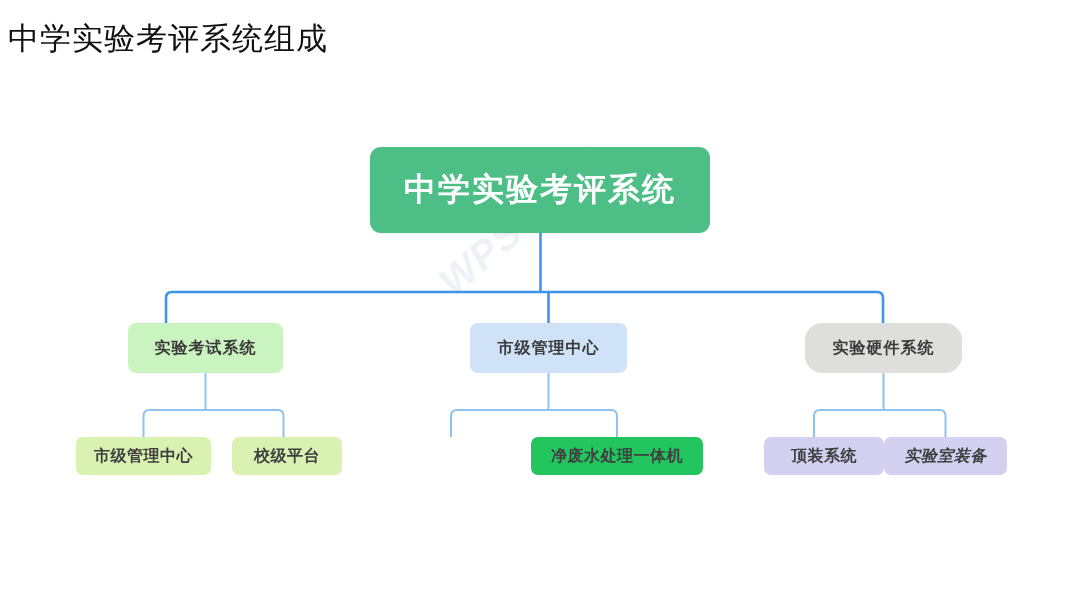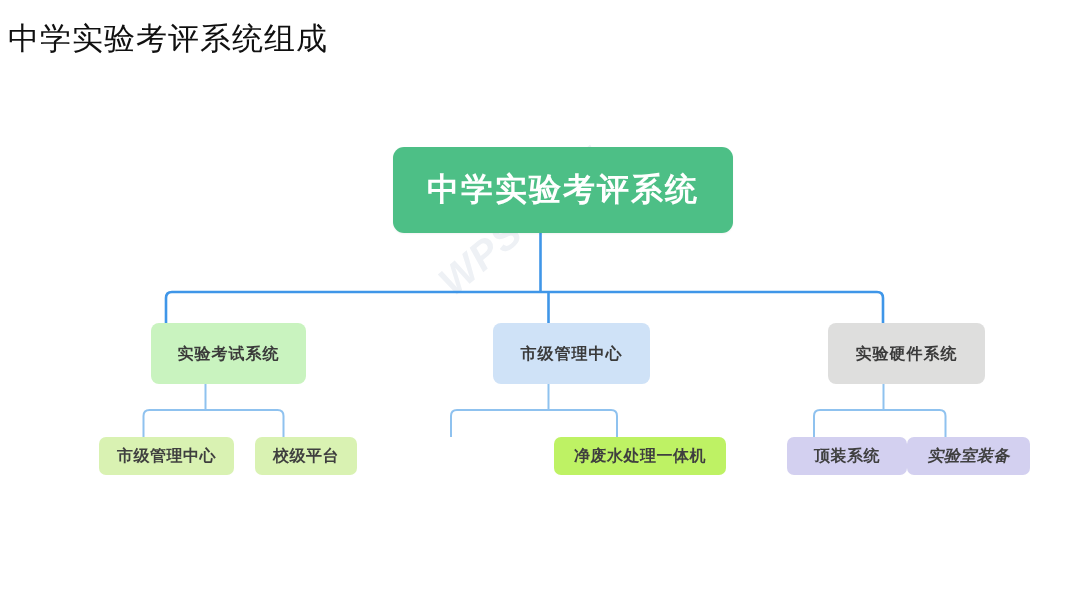--- a/index.html
+++ b/index.html
@@ -69,65 +69,64 @@
 
   
   .node {
     position: absolute;
     display: flex;
     align-items: center;
     justify-content: center;
     text-align: left;
     white-space: nowrap;
     line-height: 1.1;
-    margin-left: 23px;
   }
 
   .node.root {
     left: 370px;
     top: 147px;
     width: 340px;
     height: 86px;
     background: #4dbf86;
     border-radius: 11px;
     color: #ffffff;
     font-size: 32px;
     font-weight: 700;
     letter-spacing: 2px;
     box-shadow: 0 1px 2px rgba(0,0,0,0.05);
   }
 
   .node.lvl2 {
     top: 323px;
-    height: 61px;
+    height: 50px;
     border-radius: 8px;
     font-size: 16px;
     font-weight: 600;
     color: #3a3a3a;
     letter-spacing: 1px;
   }
 
   .node.lvl2.exam   { left: 128px; width: 155px; background: #c9f3bf; }
   .node.lvl2.ctrl   { left: 470px; width: 157px; background: #cfe2f7; }
-  .node.lvl2.hw     { left: 805px; width: 157px; background: #dededd; }
+  .node.lvl2.hw     { left: 805px; width: 157px; background: #dededd; border-radius: 17px; }
 
   .node.lvl3 {
     top: 437px;
     height: 38px;
     border-radius: 7px;
     font-size: 16px;
     font-weight: 600;
     color: #3f3f3f;
     letter-spacing: 0.5px;
   }
 
   .node.lvl3.g1 { left: 76px;  width: 135px; background: #d9f2b2; }
-  .node.lvl3.g2 { left: 232px; width: 102px; background: #d9f2b2; }
+  .node.lvl3.g2 { left: 232px; width: 110px; background: #d9f2b2; }
   .node.lvl3.b1 { left: 392px; width: 118px; background: #cfe2f7; }
-  .node.lvl3.b2 { left: 531px; width: 172px; background: #bef264; }
+  .node.lvl3.b2 { left: 531px; width: 172px; background: #22c55e; }
   .node.lvl3.p1 { left: 764px; width: 120px; background: #d3d0f0; }
   .node.lvl3.p2 { left: 884px; width: 123px; background: #d3d0f0; font-style: italic; }
 </style>
 </head>
 <body>
 
 <div id="slide">
 
   <h1 id="page-title">中学实验考评系统组成</h1>
 

